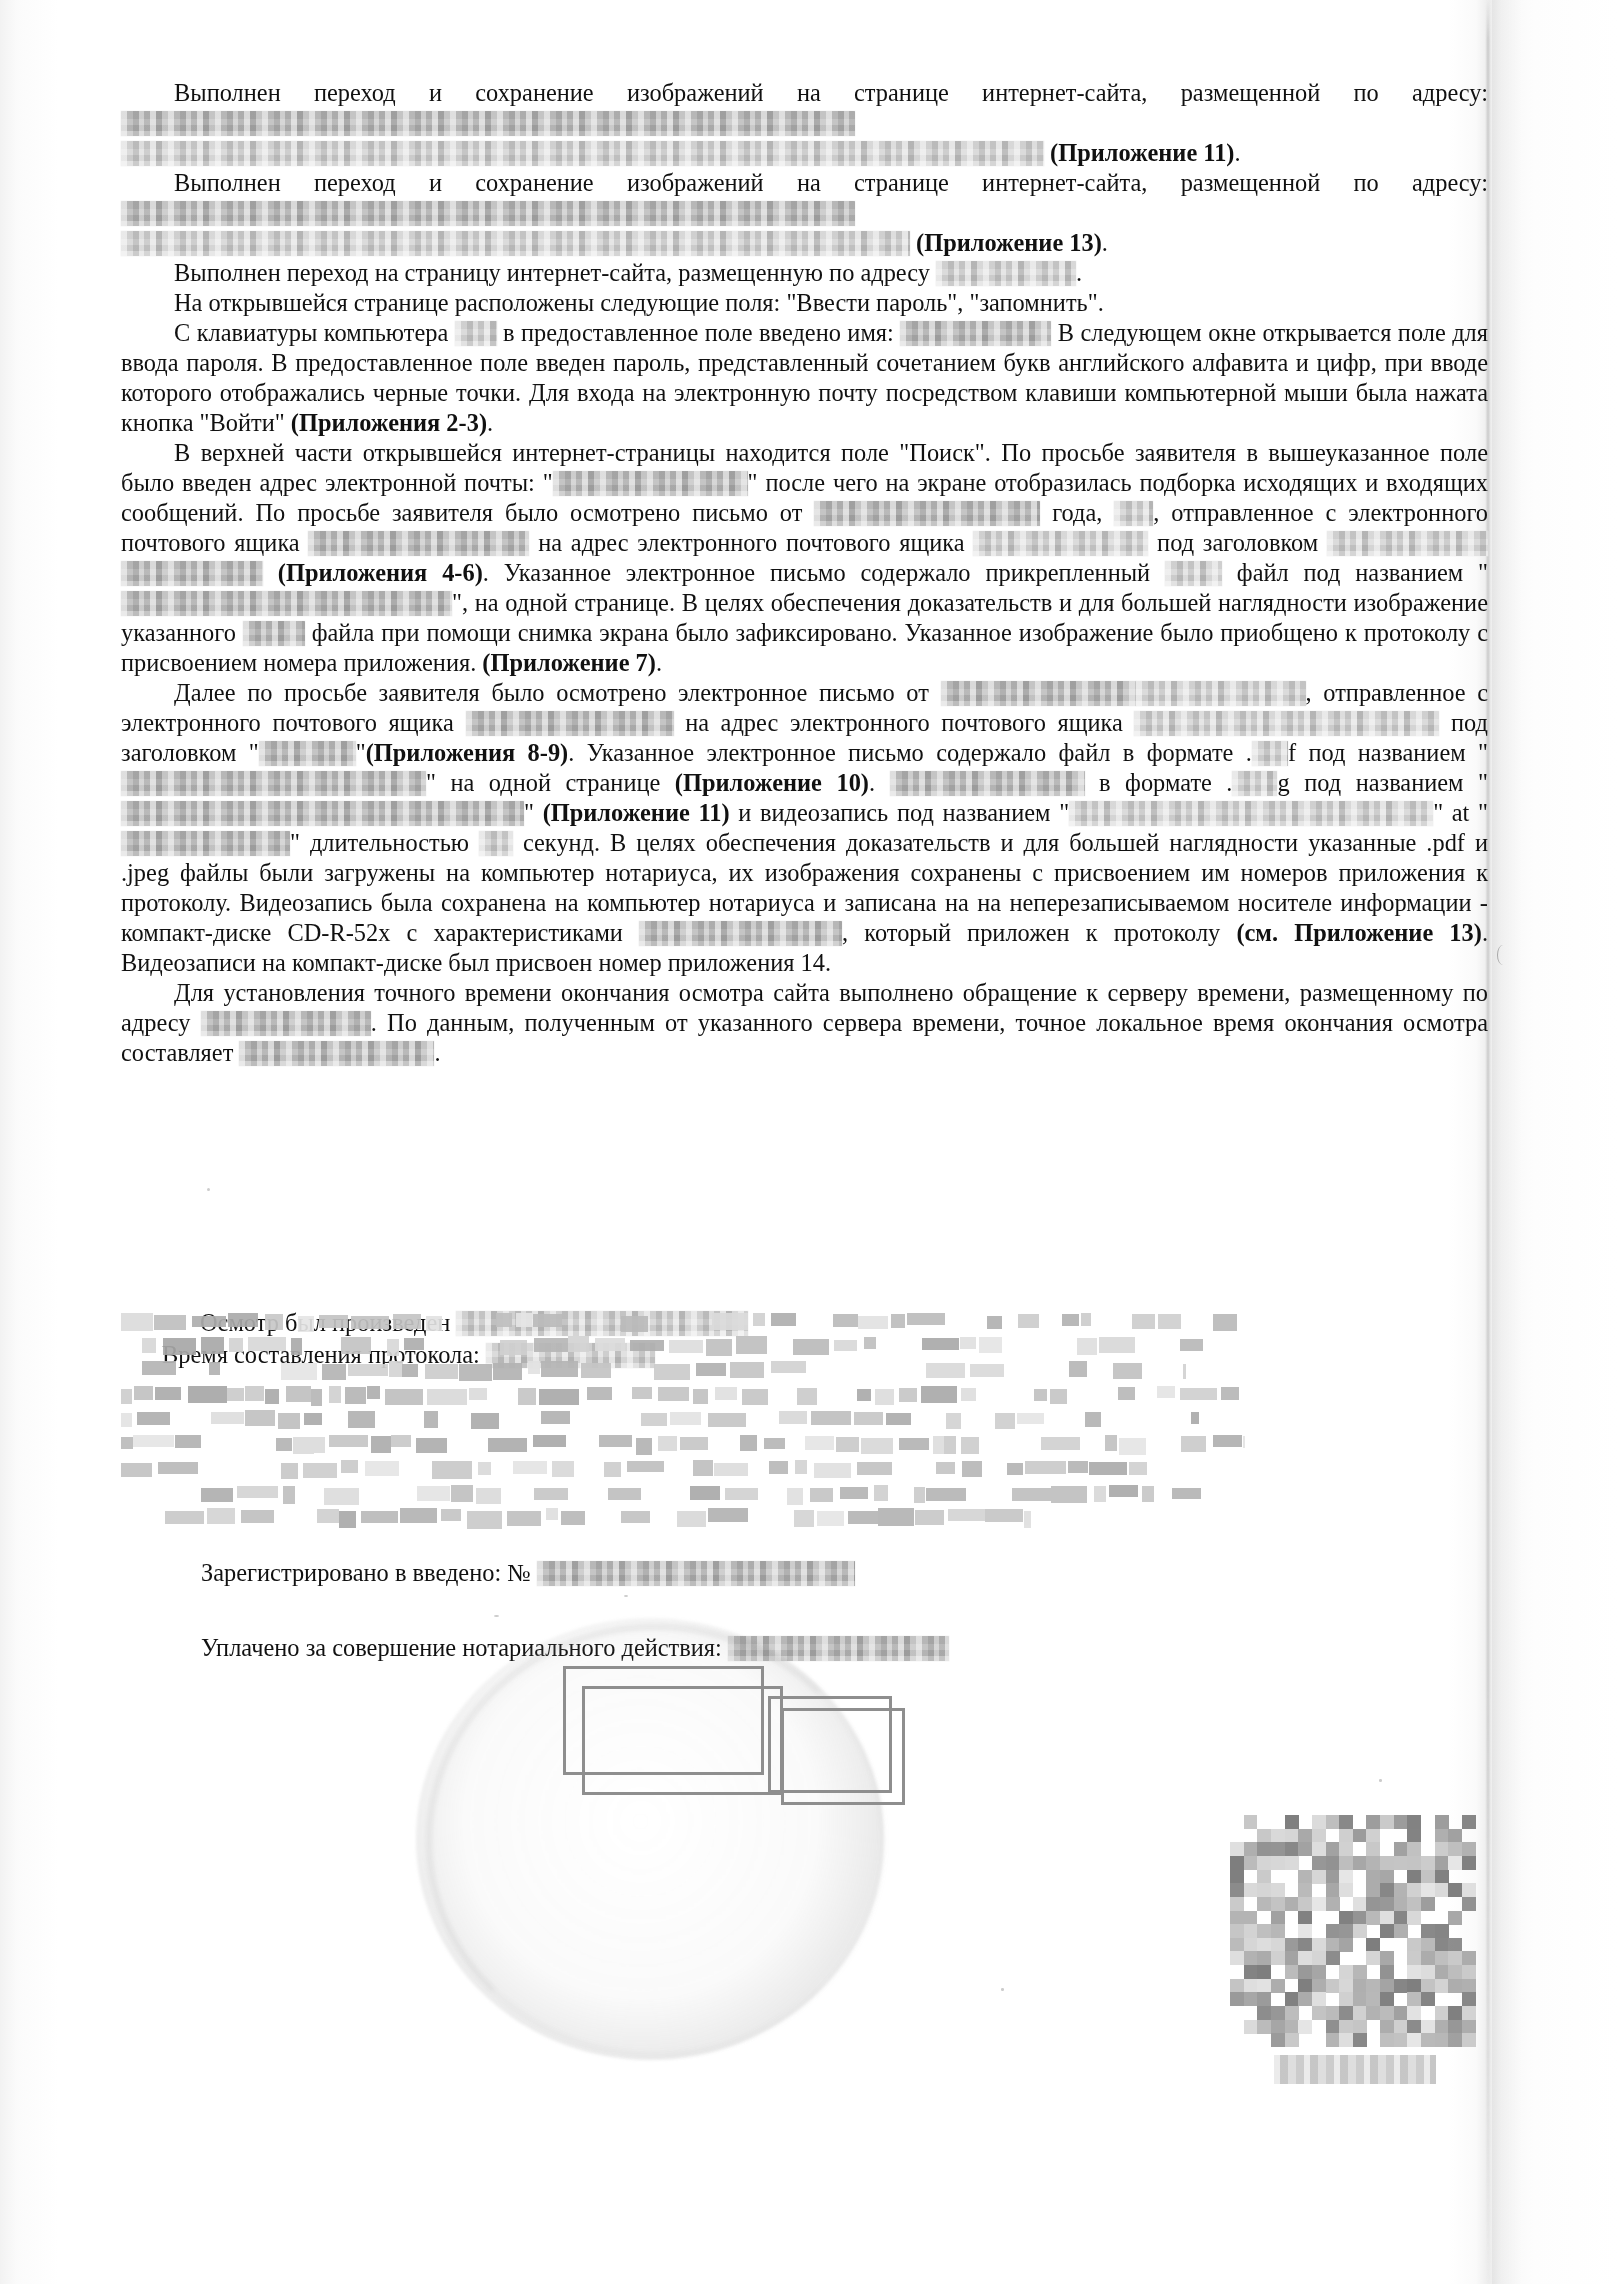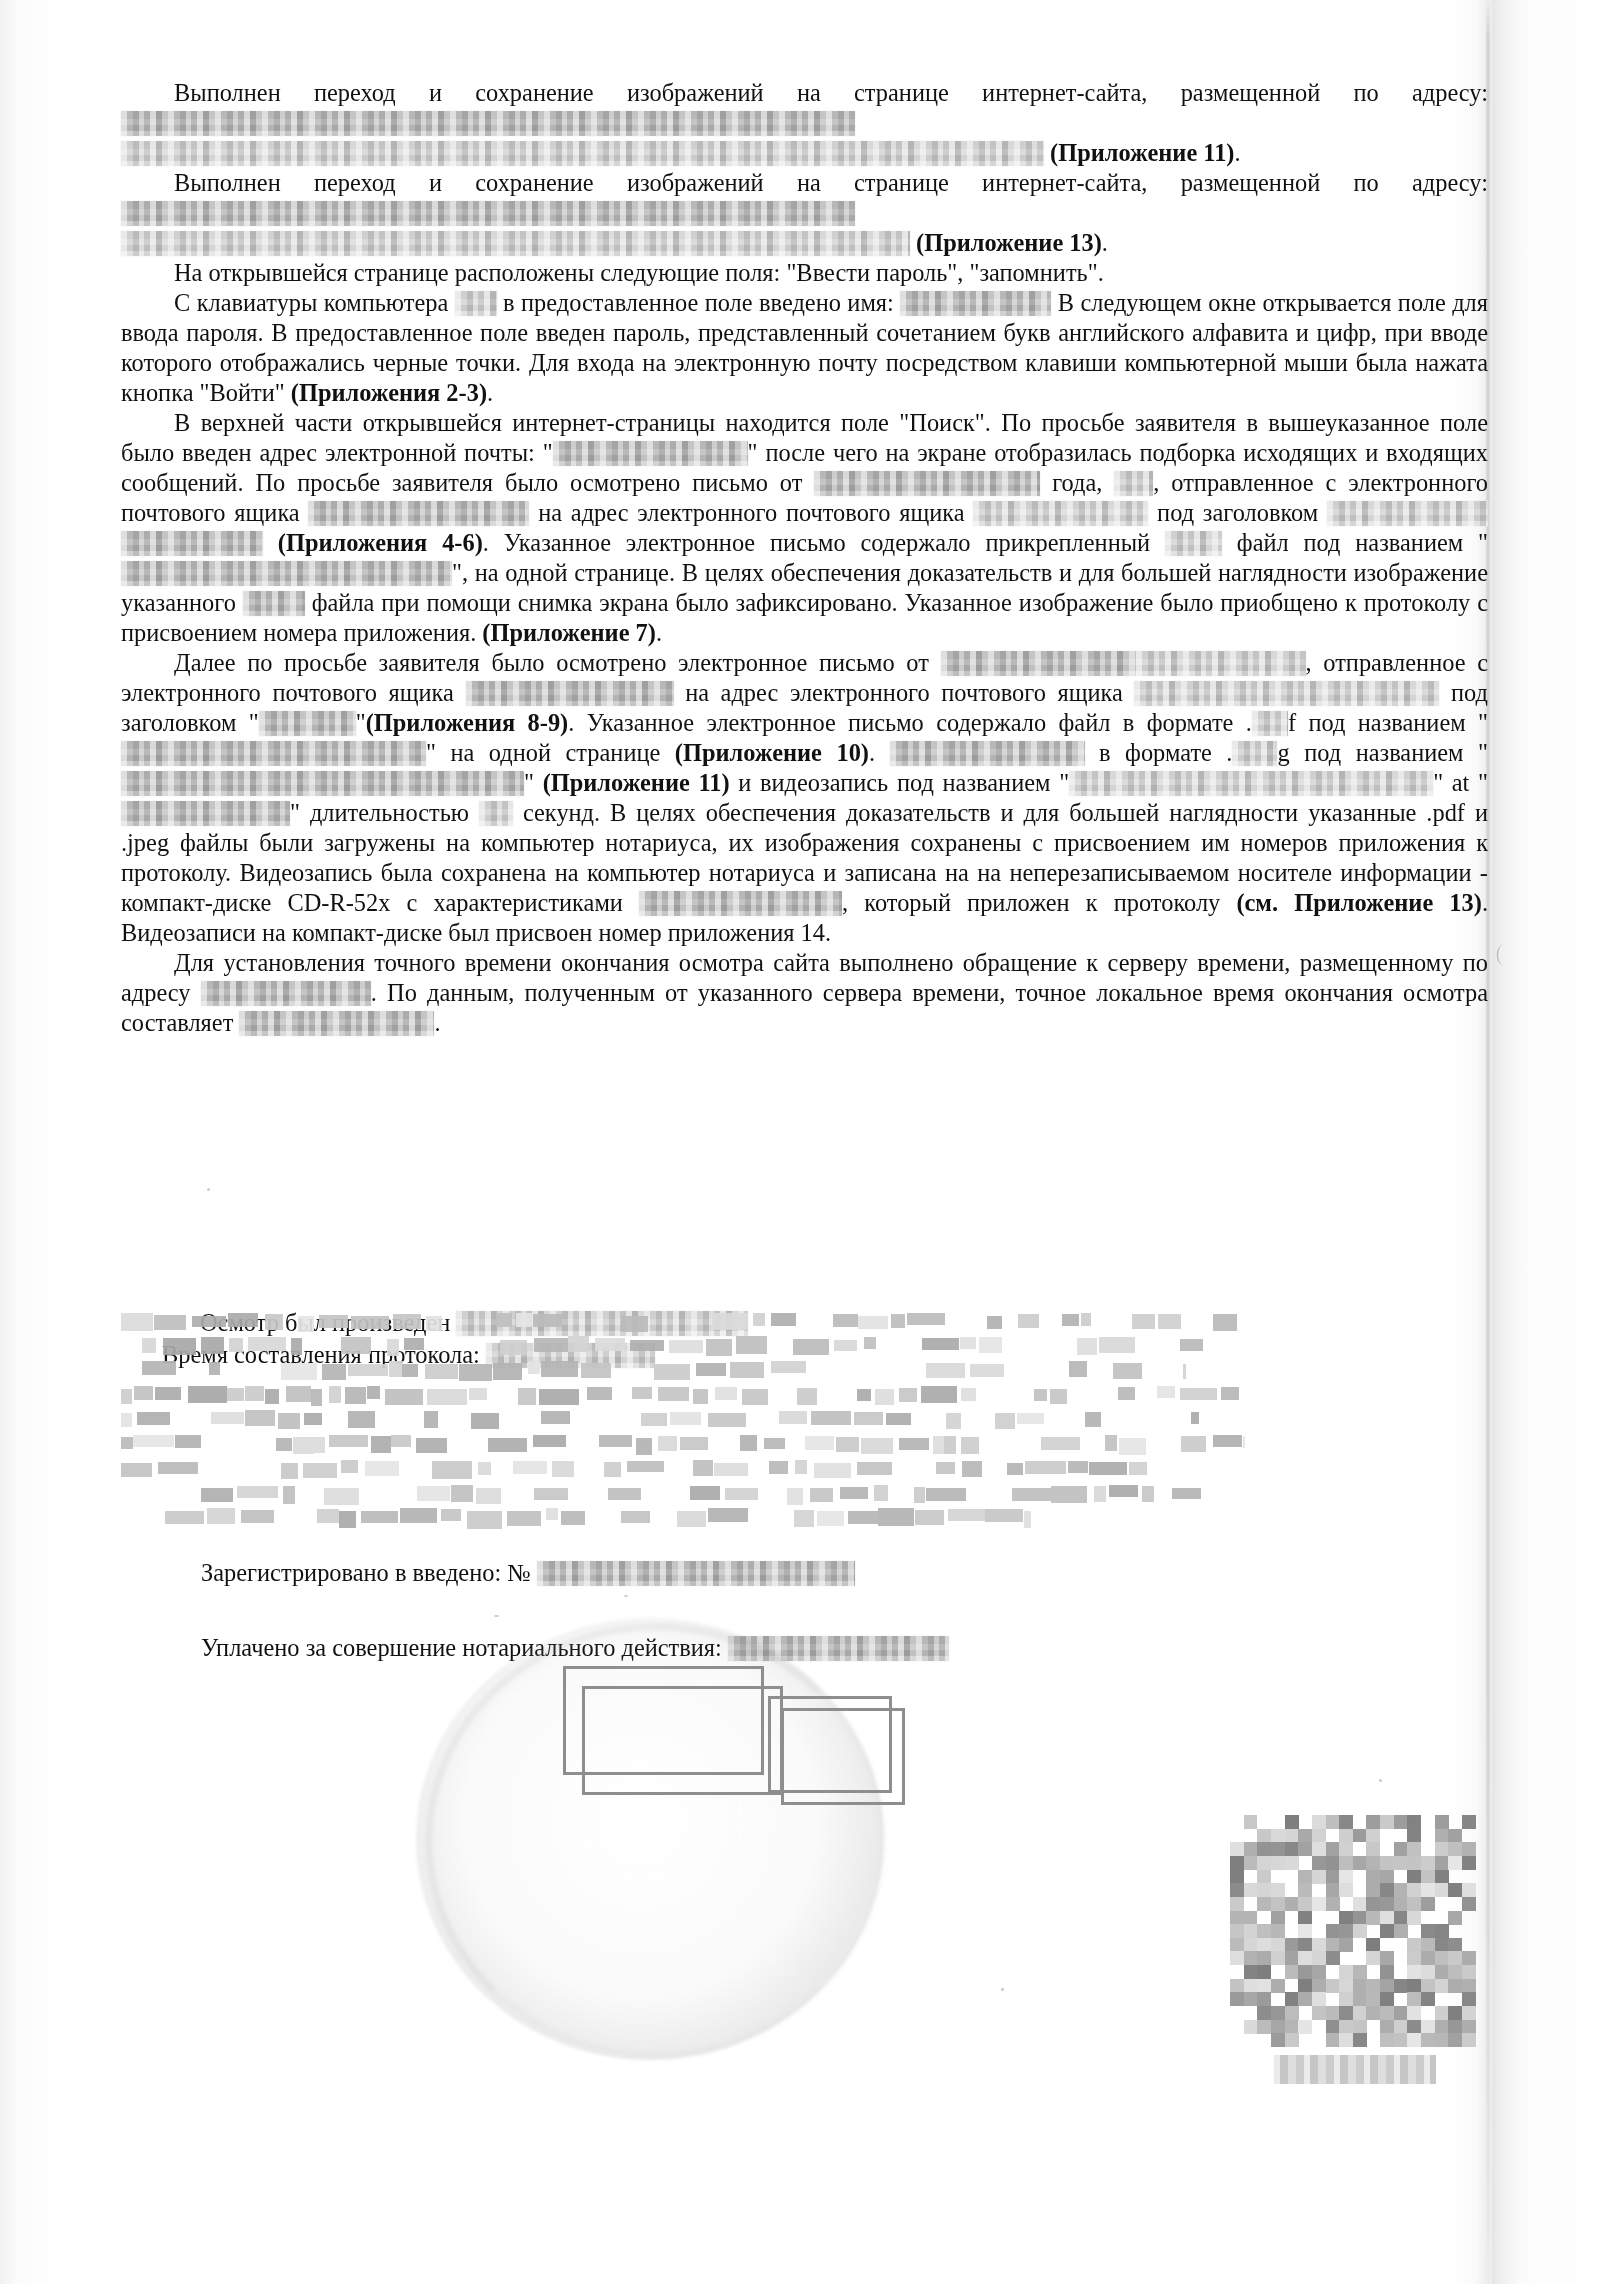--- a/index.html
+++ b/index.html
@@ -129,20 +129,21 @@
 <body>
 
 <div id="scan-page"></div>
 <div id="page-edge-line"></div>
 <div id="page-edge-soft"></div>
 <div id="edge-nick"></div>
 
 <div id="doc-body">
     <div class="para"><span>Выполнен переход и сохранение изображений на странице интернет-сайта, размещенной по адресу: </span><span class="rd d2" style="width: 734px;"></span><span class="rd d3" style="width: 923px;"></span><span> </span><b>(Приложение 11)</b><span>.</span></div>
     <div class="para"><span>Выполнен переход и сохранение изображений на странице интернет-сайта, размещенной по адресу: </span><span class="rd d2" style="width: 734px;"></span><span class="rd d3" style="width: 789px;"></span><span> </span><b>(Приложение 13)</b><span>.</span></div>
+    <div class="para"><span>Выполнен переход на страницу интернет-сайта, размещенную по адресу </span><span class="rd d3" style="width: 140px;"></span><span>.</span></div>
     <div class="para"><span>На открывшейся странице расположены следующие поля: "Ввести пароль", "запомнить".</span></div>
     <div class="para"><span>С клавиатуры компьютера </span><span class="rd d3" style="width: 42px;"></span><span> в предоставленное поле введено имя: </span><span class="rd d2" style="width: 151px;"></span><span> В следующем окне открывается поле для ввода пароля. В предоставленное поле введен пароль, представленный сочетанием букв английского алфавита и цифр, при вводе которого отображались черные точки. Для входа на электронную почту посредством клавиши  компьютерной мыши была нажата кнопка "Войти" </span><b>(Приложения 2-3)</b><span>.</span></div>
     <div class="para"><span>В верхней части открывшейся интернет-страницы находится поле "Поиск". По просьбе заявителя в вышеуказанное поле было введен адрес электронной почты: "</span><span class="rd d2" style="width: 195px;"></span><span>" после чего на экране отобразилась подборка исходящих и входящих сообщений. По просьбе заявителя было осмотрено письмо от </span><span class="rd d2" style="width: 226px;"></span><span> года, </span><span class="rd d3" style="width: 39px;"></span><span>, отправленное с электронного почтового ящика </span><span class="rd d2" style="width: 221px;"></span><span> на адрес электронного почтового ящика </span><span class="rd d3" style="width: 175px;"></span><span> под заголовком </span><span class="rd d3" style="width: 161px;"></span><span class="rd d2" style="width: 142px;"></span><span> </span><b>(Приложения 4-6)</b><span>. Указанное электронное письмо содержало прикрепленный </span><span class="rd d3" style="width: 57px;"></span><span> файл под названием "</span><span class="rd d2" style="width: 331px;"></span><span>", на одной странице. В целях обеспечения доказательств и для большей наглядности изображение указанного </span><span class="rd d2" style="width: 62px;"></span><span> файла при помощи снимка экрана было зафиксировано. Указанное изображение было приобщено к протоколу с присвоением номера приложения. </span><b>(Приложение 7)</b><span>.</span></div>
     <div class="para"><span>Далее по просьбе заявителя было осмотрено электронное письмо от </span><span class="rd d2" style="width: 195px;"></span><span class="rd d3" style="width: 170px;"></span><span>, отправленное с электронного почтового ящика </span><span class="rd d2" style="width: 208px;"></span><span> на адрес электронного почтового ящика </span><span class="rd d3" style="width: 305px;"></span><span> под заголовком "</span><span class="rd d2" style="width: 97px;"></span><span>"</span><b>(Приложения 8-9)</b><span>. Указанное электронное письмо содержало файл в формате .</span><span class="rd d3" style="width: 36px;"></span><span>f под названием "</span><span class="rd d2" style="width: 305px;"></span><span>" на одной странице </span><b>(Приложение 10)</b><span>. </span><span class="rd d2" style="width: 195px;"></span><span> в формате .</span><span class="rd d3" style="width: 45px;"></span><span>g под названием "</span><span class="rd d2" style="width: 403px;"></span><span>" </span><b>(Приложение 11)</b><span> и видеозапись под названием "</span><span class="rd d3" style="width: 364px;"></span><span>" at "</span><span class="rd d2" style="width: 169px;"></span><span>" длительностью </span><span class="rd d3" style="width: 34px;"></span><span> секунд. В целях обеспечения доказательств и для большей наглядности указанные .pdf и .jpeg файлы были загружены на компьютер нотариуса, их изображения сохранены с присвоением им номеров приложения к протоколу. Видеозапись была сохранена на компьютер нотариуса и записана на на неперезаписываемом носителе информации - компакт-диске CD-R-52x  с характеристиками </span><span class="rd d2" style="width: 203px;"></span><span>, который приложен к протоколу </span><b>(см. Приложение 13)</b><span>. Видеозаписи на компакт-диске был присвоен номер приложения 14.</span></div>
     <div class="para"><span>Для установления точного времени окончания осмотра сайта выполнено обращение к серверу времени, размещенному по адресу </span><span class="rd d2" style="width: 170px;"></span><span>. По данным, полученным от указанного сервера времени, точное локальное время окончания осмотра составляет </span><span class="rd d2" style="width: 195px;"></span><span>.</span></div>
   </div>
 
 <div class="sig-line" id="line-inspection" style="left: 200px; top: 1308px;"><span>Осмотр был произведен</span> <span class="rd d3" style="width: 292px;"></span></div>
 <div class="sig-line" id="line-prot-time" style="left: 162px; top: 1340px;"><span>Время составления протокола:</span> <span class="rd d3" style="width: 169px;"></span></div>
 

